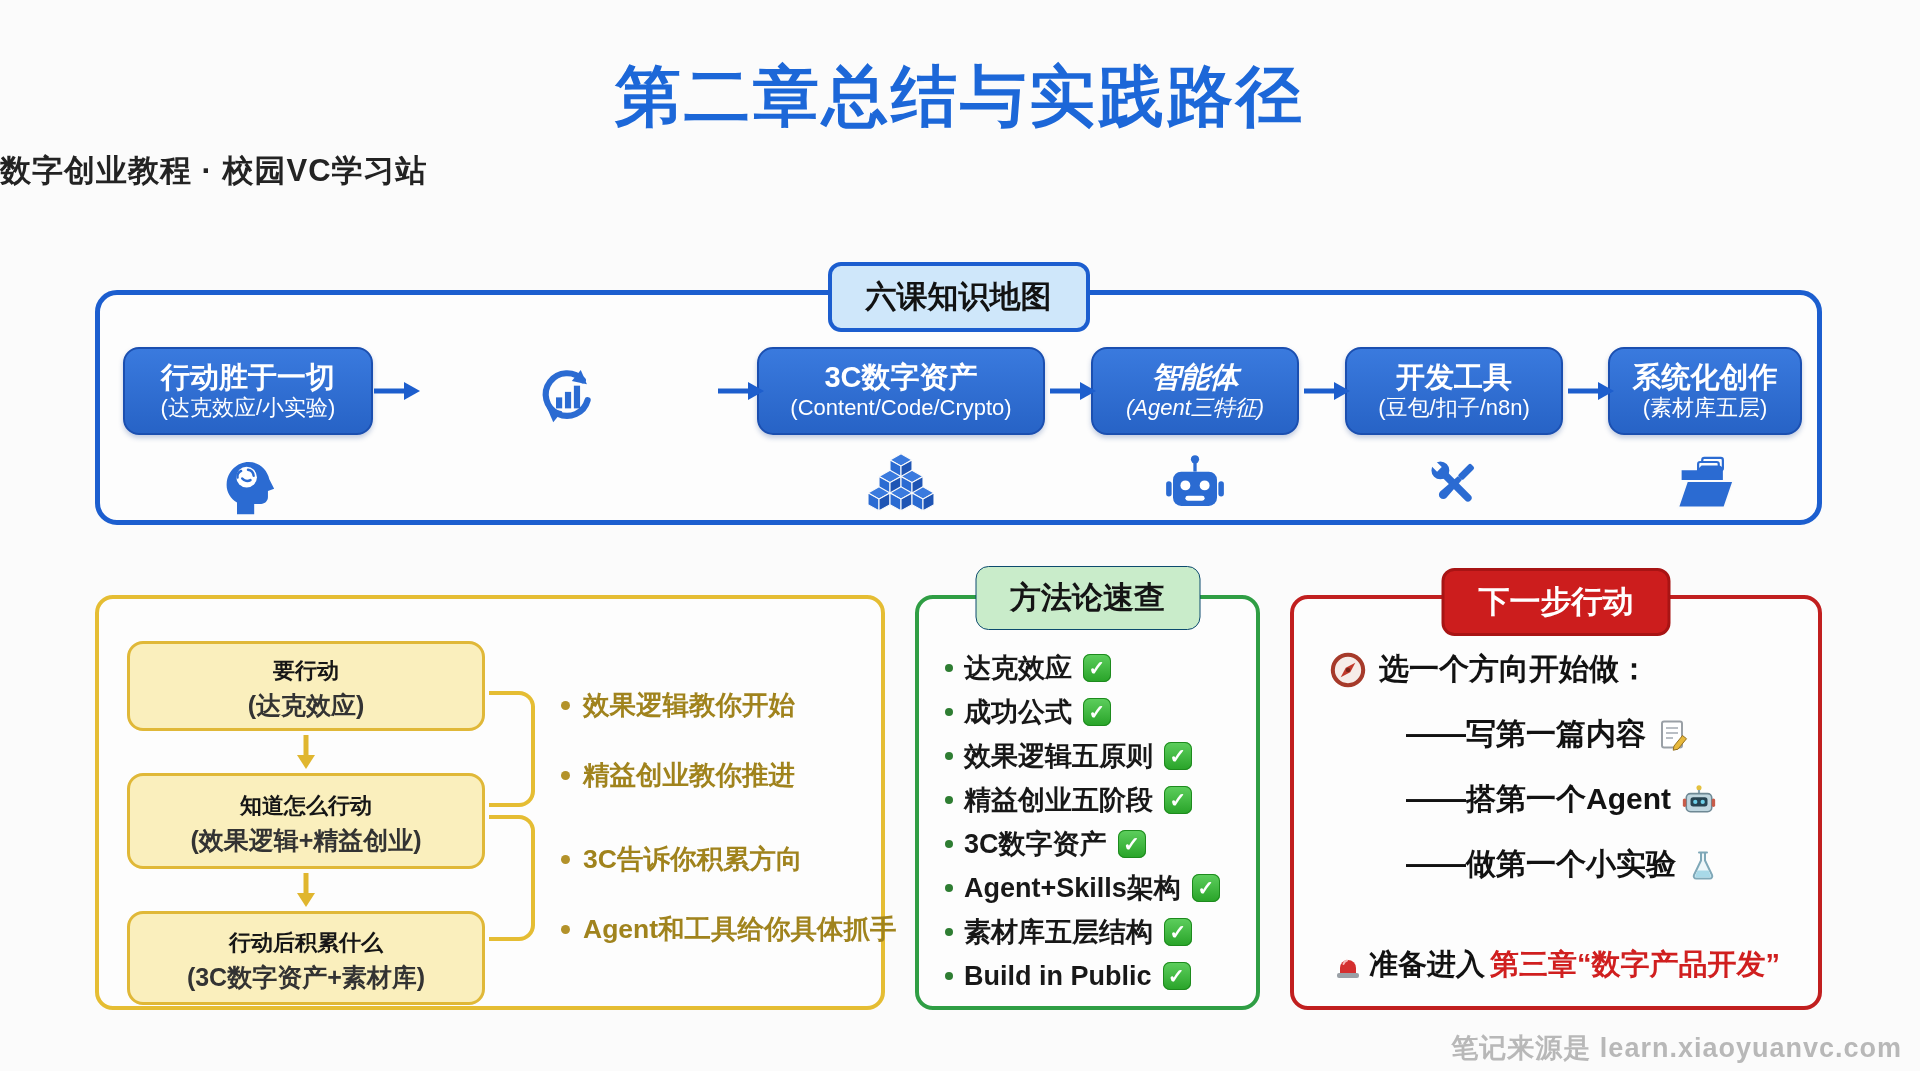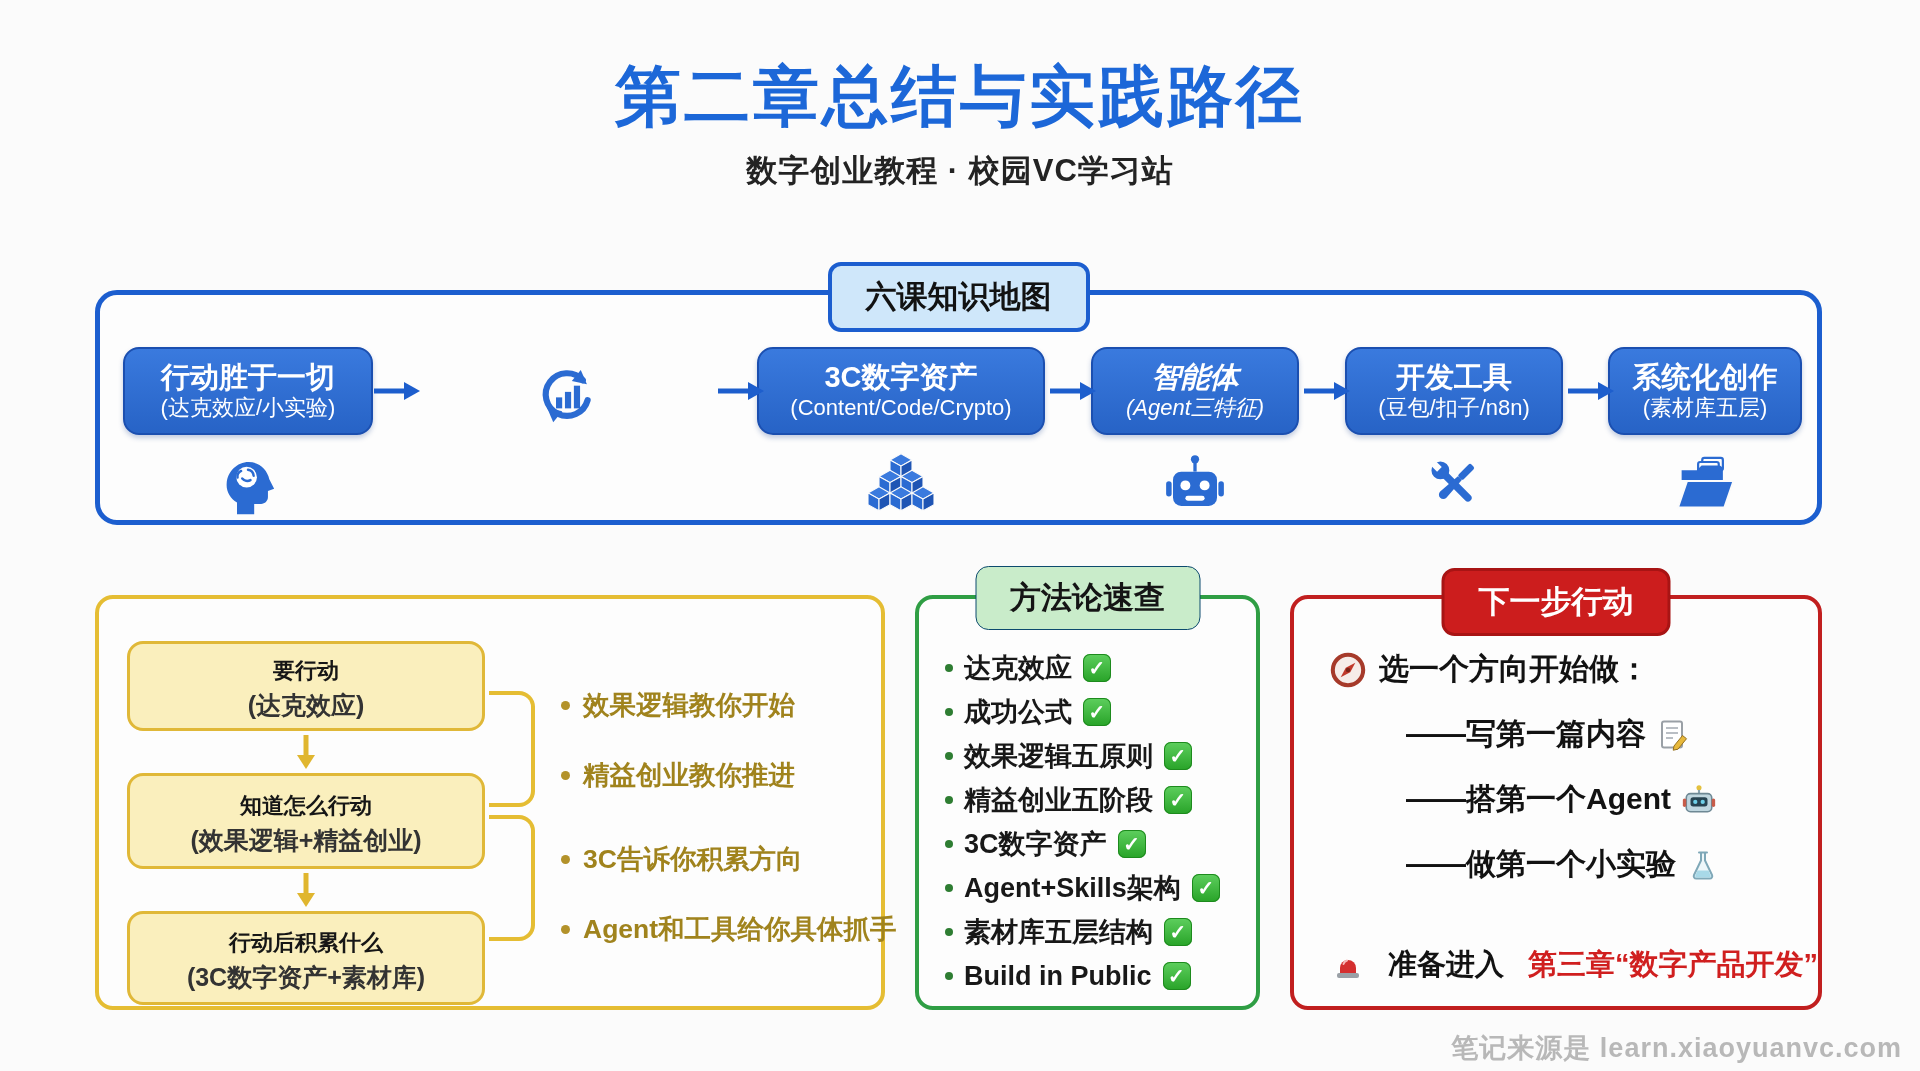--- a/index.html
+++ b/index.html
@@ -2,21 +2,21 @@
 <html><head>
 <meta charset="utf-8">
 <style>
   * { margin:0; padding:0; box-sizing:border-box; }
   body { background:#e8e8e8; font-family:"Liberation Sans", sans-serif; }
   .canvas { position:relative; width:1920px; height:1071px; background:#fbfbfb; overflow:hidden; margin:0 auto; }
 
   
   .title { position:absolute; top:52px; left:0; width:100%; text-align:center;
            font-size:66px; font-weight:900; color:#1c67d8; letter-spacing:3px; }
-  .subtitle { position:absolute; top:150px; left:0; width:100%; text-align:center;
+  .subtitle { position:absolute; top:150px; left:0; width:100%; text-align:left;
               font-size:31px; font-weight:600; color:#232323; letter-spacing:1px; }
 
   
   .km-panel { position:absolute; left:95px; top:290px; width:1727px; height:235px;
               border:5px solid #1c5ecf; border-radius:22px; background:#fdfdfd; }
   .panel-tab { position:absolute; top:-33px; left:50%; transform:translateX(-50%);
                padding:10px 34px; font-size:31px; font-weight:800; color:#121212;
                background:#cfe7fa; border:4px solid #1c5ecf; border-radius:13px;
                white-space:nowrap; z-index:3; }
   .km-col { position:absolute; top:52px; display:flex; flex-direction:column; align-items:center; }
@@ -59,21 +59,21 @@
            display:inline-flex; align-items:center; justify-content:center;
            font-size:20px; font-weight:900; box-shadow:inset 0 0 0 1px #1d8a1d; }
 
   
   .red { left:1290px; width:532px; border:4px solid #c11f1f; }
   .tab-red { background:#cc1d1d; border:3px solid #a81414; color:#fff; top:-31px; }
   .r-body { padding:50px 0 0 36px; }
   .r-lead { display:flex; align-items:center; gap:13px; font-size:30px; font-weight:800; color:#121212; }
   .r-opt { display:flex; align-items:center; gap:11px; margin:24px 0 0 76px;
            font-size:30px; font-weight:700; color:#121212; white-space:nowrap; }
-  .r-footer { display:flex; align-items:center; gap:24px; margin:60px 0 0 2px;
+  .r-footer { display:flex; align-items:center; gap:5px; margin:60px 0 0 2px;
               font-size:29px; font-weight:800; white-space:nowrap; }
   .r-footer .pre { color:#121212; }
   .r-footer .hl { color:#d01f1f; }
 
   .watermark { position:absolute; right:18px; top:1030px; font-size:27px;
                color:#b8b8b8; font-weight:600; letter-spacing:1px; }
   svg { display:block; }
 </style>
 </head>
 <body>

